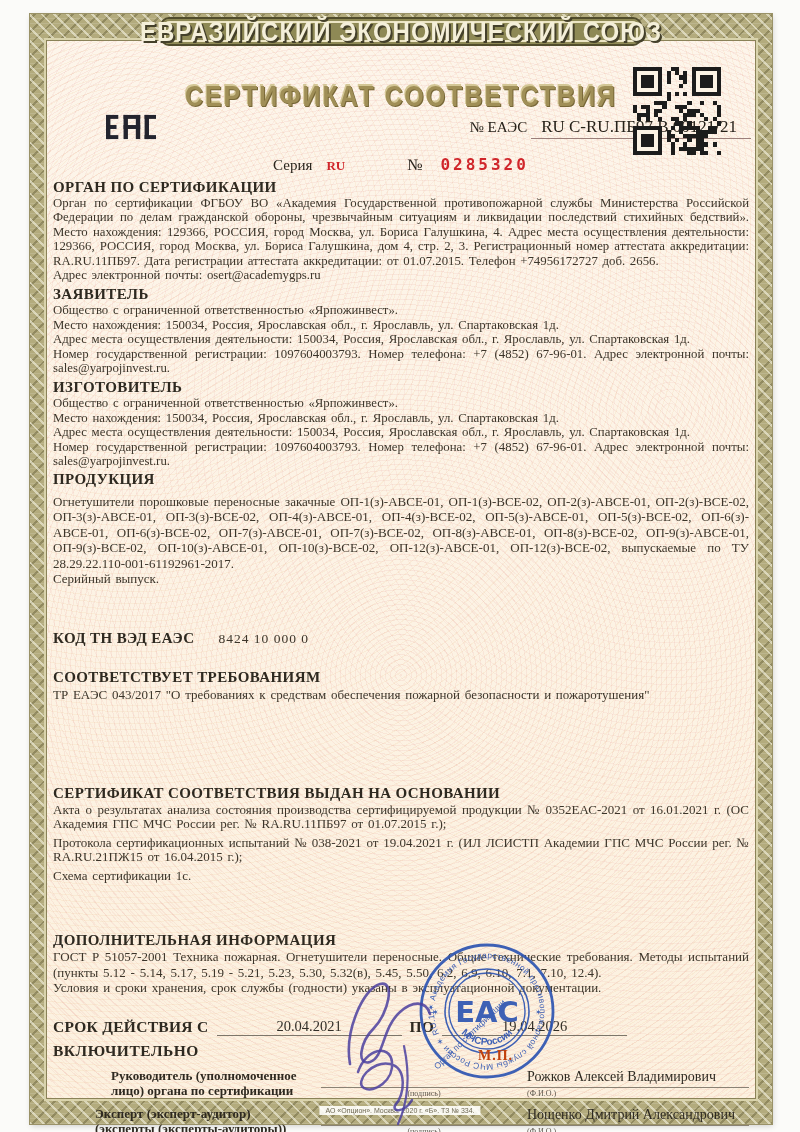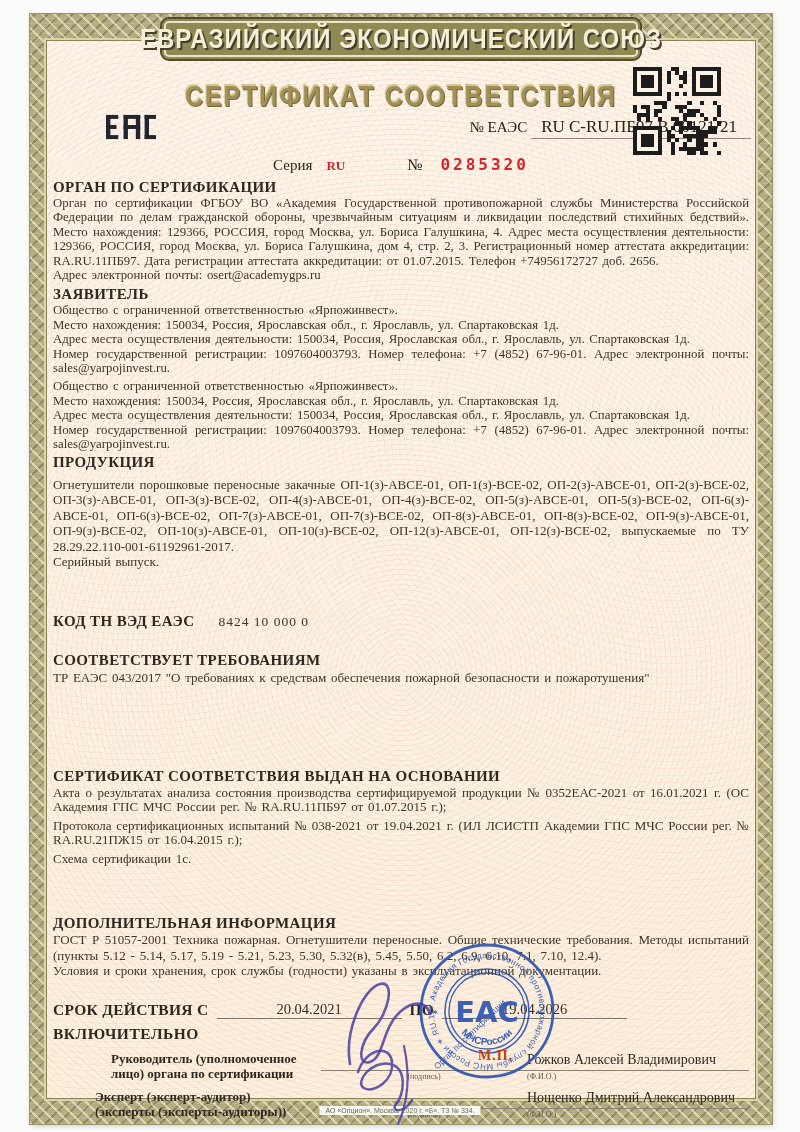--- a/index.html
+++ b/index.html
@@ -23,21 +23,21 @@
       repeating-radial-gradient(circle at 50% 60%, rgba(219,112,112,.10) 0 1px, transparent 1px 5px),
       repeating-radial-gradient(circle at 12% 18%, rgba(226,166,92,.10) 0 1px, transparent 1px 6px),
       repeating-radial-gradient(circle at 88% 35%, rgba(219,112,112,.08) 0 1px, transparent 1px 7px),
       linear-gradient(180deg,#fdf5ea,#fcf1df);
     box-shadow: 0 0 0 1px #8a8258, 0 0 0 3px #d9d3ac;
   }
 
   
   .banner {
     position:absolute; left:50%; transform:translateX(-50%); top:3px;
-    width:482px; height:44px; background:#8e8955;
+    width:482px; height:29px; background:#8e8955;
     border:2px solid #514c2c; border-radius:9px;
     box-shadow: inset 0 0 0 2px #8e8955, inset 0 0 0 4px #ece5c4;
     display:flex; align-items:center; justify-content:center; z-index:5;
   }
   .banner span {
     font-family:"Liberation Sans", sans-serif; font-weight:bold; font-size:24px;
     letter-spacing:1px; color:#f4efd9; transform:scaleY(1.12);
     text-shadow: 2px 2px 0 #44402a;
     white-space:nowrap;
   }
@@ -290,20 +290,21 @@
 
       <section class="sec-app">
         <h2>ЗАЯВИТЕЛЬ</h2>
         <p class="body nojust">Общество с ограниченной ответственностью «Ярпожинвест».</p>
         <p class="body nojust">Место нахождения: 150034, Россия, Ярославская обл., г. Ярославль, ул. Спартаковская 1д.</p>
         <p class="body nojust">Адрес места осуществления деятельности: 150034, Россия, Ярославская обл., г. Ярославль, ул. Спартаковская 1д.</p>
         <p class="body">Номер государственной регистрации: 1097604003793. Номер телефона: +7 (4852) 67-96-01. Адрес электронной почты: sales@yarpojinvest.ru.</p>
       </section>
 
       <section class="sec-man">
+        <h2>ИЗГОТОВИТЕЛЬ</h2>
         <p class="body nojust">Общество с ограниченной ответственностью «Ярпожинвест».</p>
         <p class="body nojust">Место нахождения: 150034, Россия, Ярославская обл., г. Ярославль, ул. Спартаковская 1д.</p>
         <p class="body nojust">Адрес места осуществления деятельности: 150034, Россия, Ярославская обл., г. Ярославль, ул. Спартаковская 1д.</p>
         <p class="body">Номер государственной регистрации: 1097604003793. Номер телефона: +7 (4852) 67-96-01. Адрес электронной почты: sales@yarpojinvest.ru.</p>
       </section>
 
       <section class="sec-prod">
         <h2>ПРОДУКЦИЯ</h2>
         <p class="body">Огнетушители порошковые переносные закачные ОП-1(з)-АВСЕ-01, ОП-1(з)-ВСЕ-02, ОП-2(з)-АВСЕ-01, ОП-2(з)-ВСЕ-02, ОП-3(з)-АВСЕ-01, ОП-3(з)-ВСЕ-02, ОП-4(з)-АВСЕ-01, ОП-4(з)-ВСЕ-02, ОП-5(з)-АВСЕ-01, ОП-5(з)-ВСЕ-02, ОП-6(з)-АВСЕ-01, ОП-6(з)-ВСЕ-02, ОП-7(з)-АВСЕ-01, ОП-7(з)-ВСЕ-02, ОП-8(з)-АВСЕ-01, ОП-8(з)-ВСЕ-02, ОП-9(з)-АВСЕ-01, ОП-9(з)-ВСЕ-02, ОП-10(з)-АВСЕ-01, ОП-10(з)-ВСЕ-02, ОП-12(з)-АВСЕ-01, ОП-12(з)-ВСЕ-02, выпускаемые по ТУ 28.29.22.110-001-61192961-2017.</p>
         <p class="body nojust" style="margin-top:0;">Серийный выпуск.</p>

